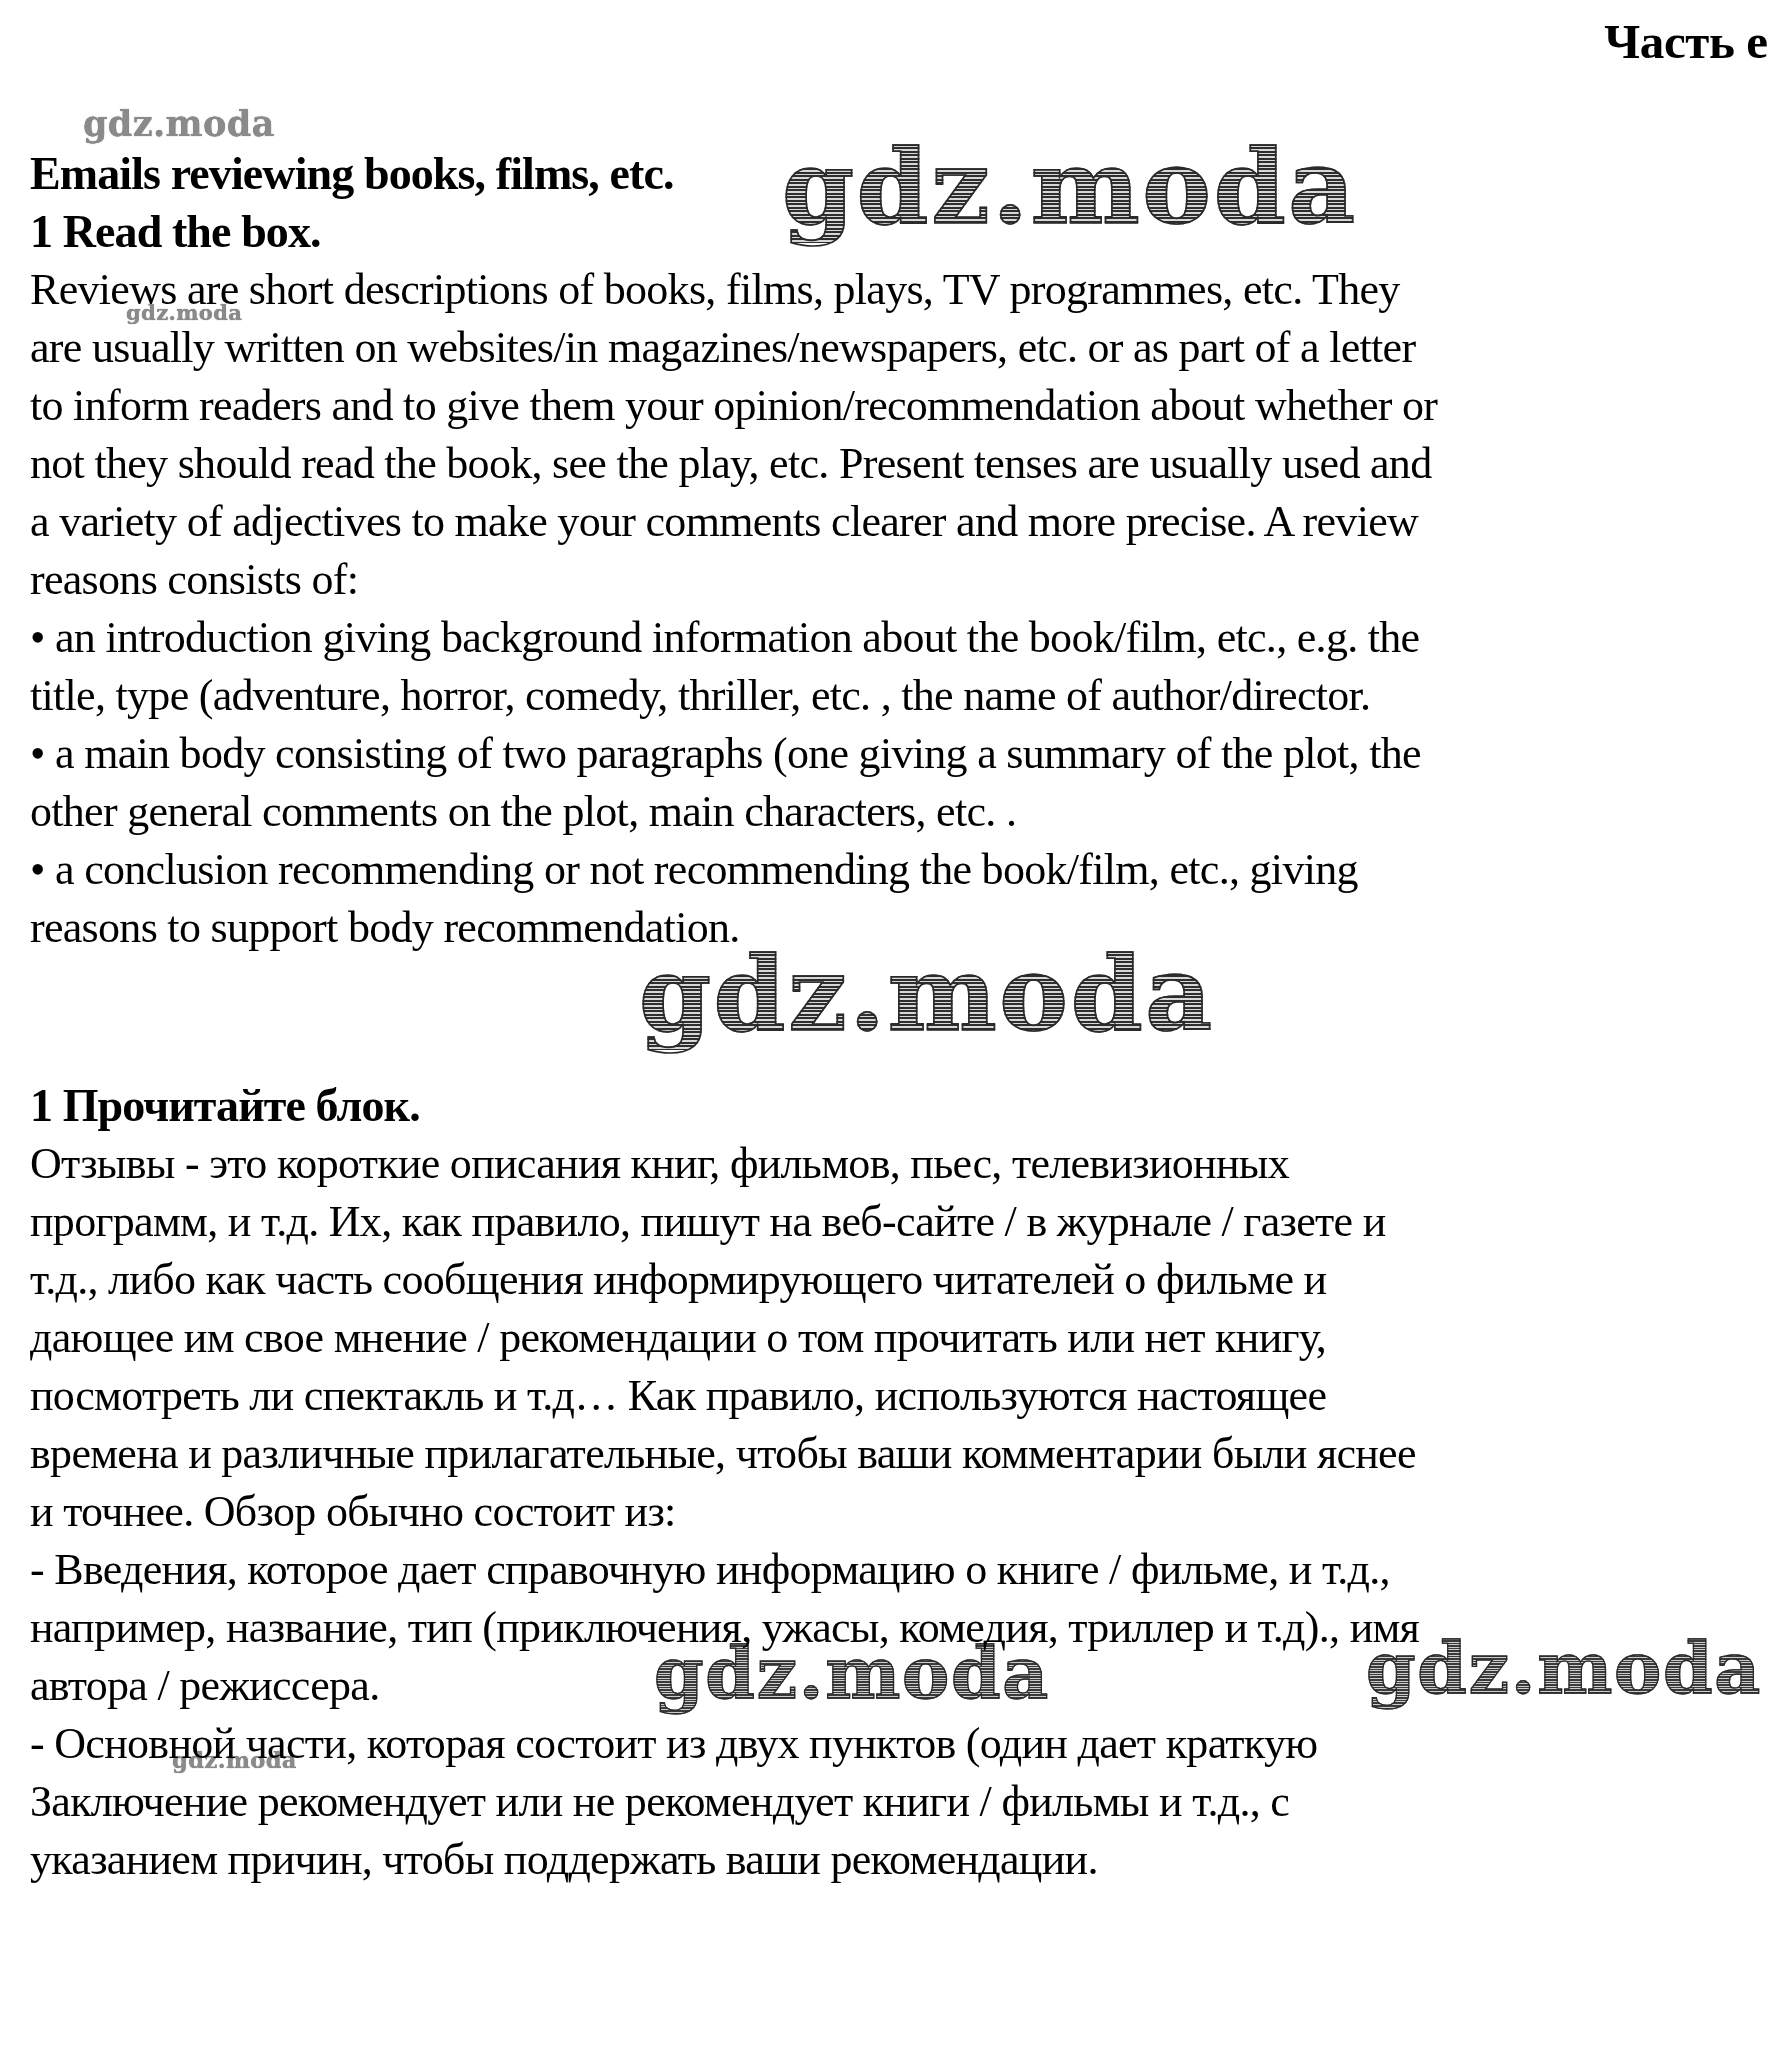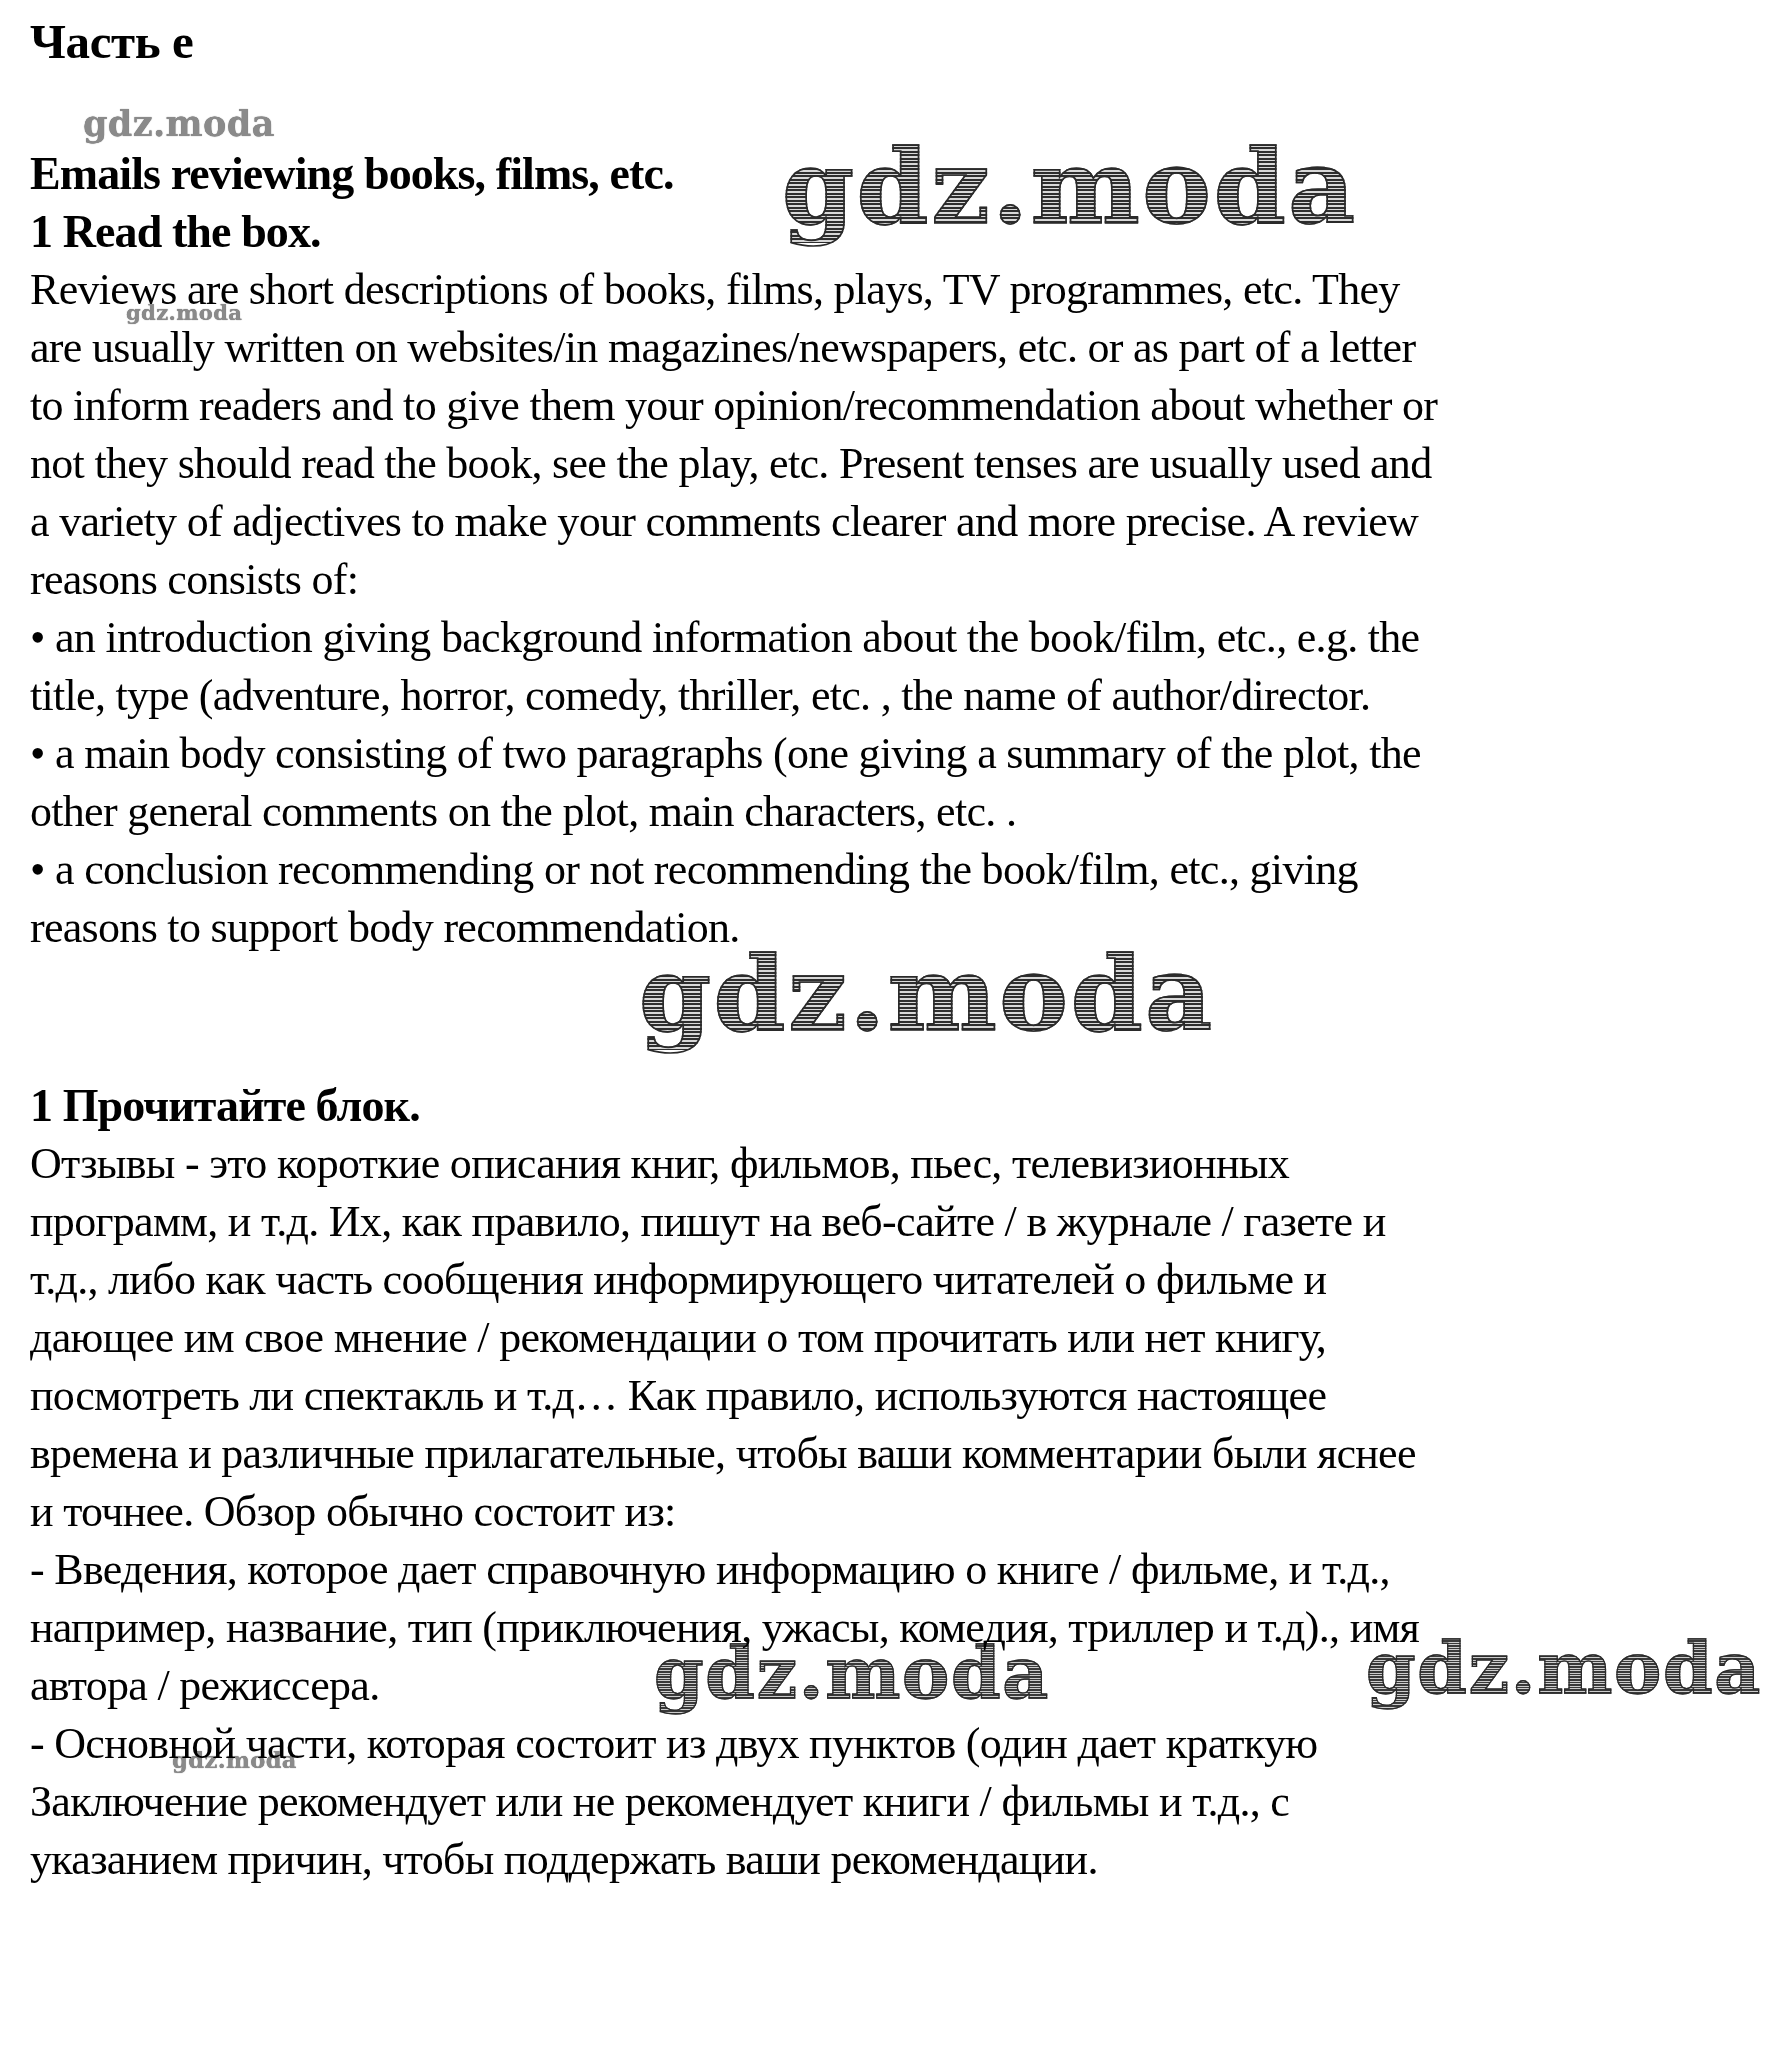--- a/index.html
+++ b/index.html
@@ -17,21 +17,21 @@
   .page {
     position: relative;
     width: 1785px;
     height: 2052px;
     padding: 13px 17.4px 0 30px;
     box-sizing: border-box;
     z-index: 0;
   }
   .content { position: relative; z-index: 2; }
   .page-title {
-    text-align: left;
+    text-align: right;
     font-size: 49px;
     font-weight: bold;
     line-height: 58px;
     letter-spacing: -0.4px;
   }
   .headings { margin-top: 74px; }
   .heading-line {
     font-size: 46px;
     font-weight: bold;
     line-height: 58px;

